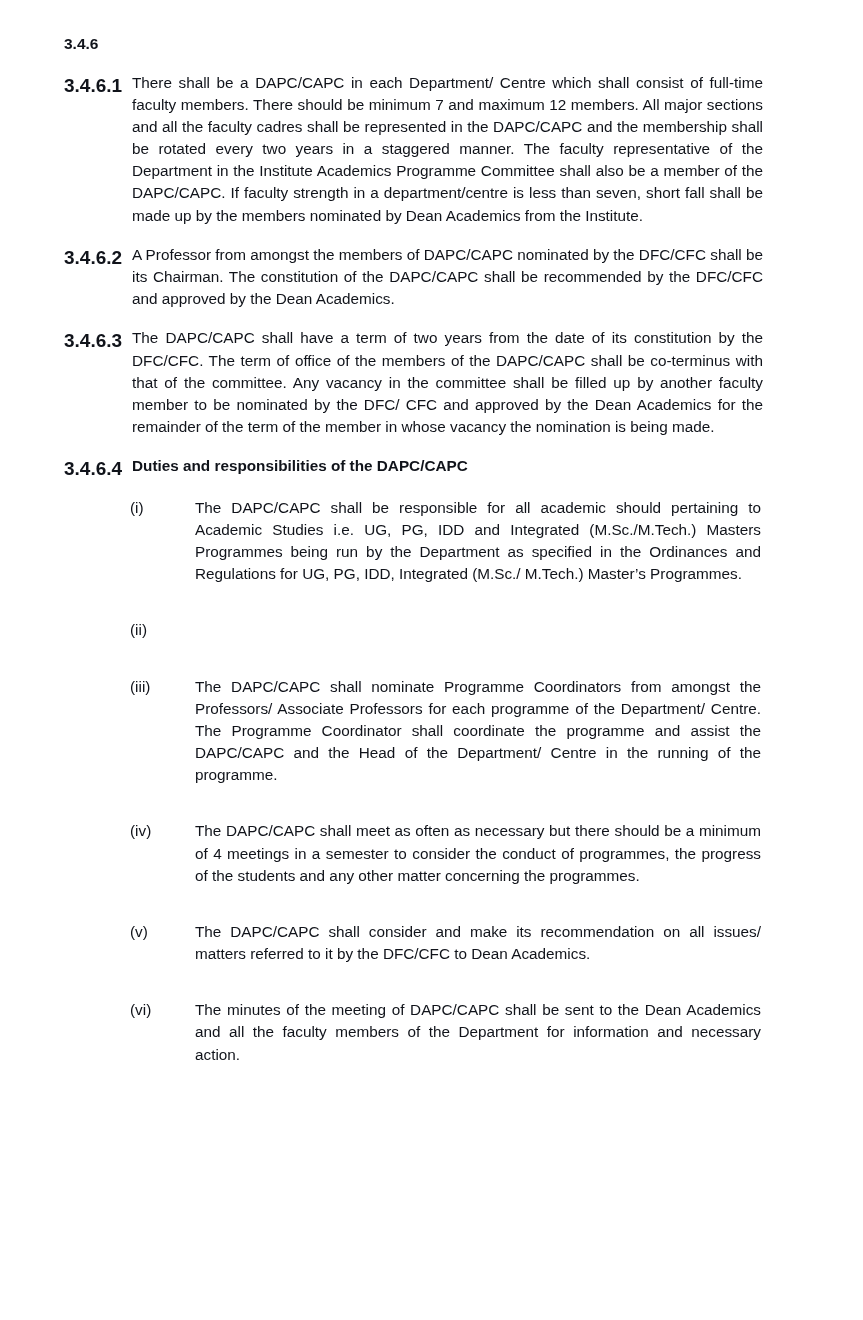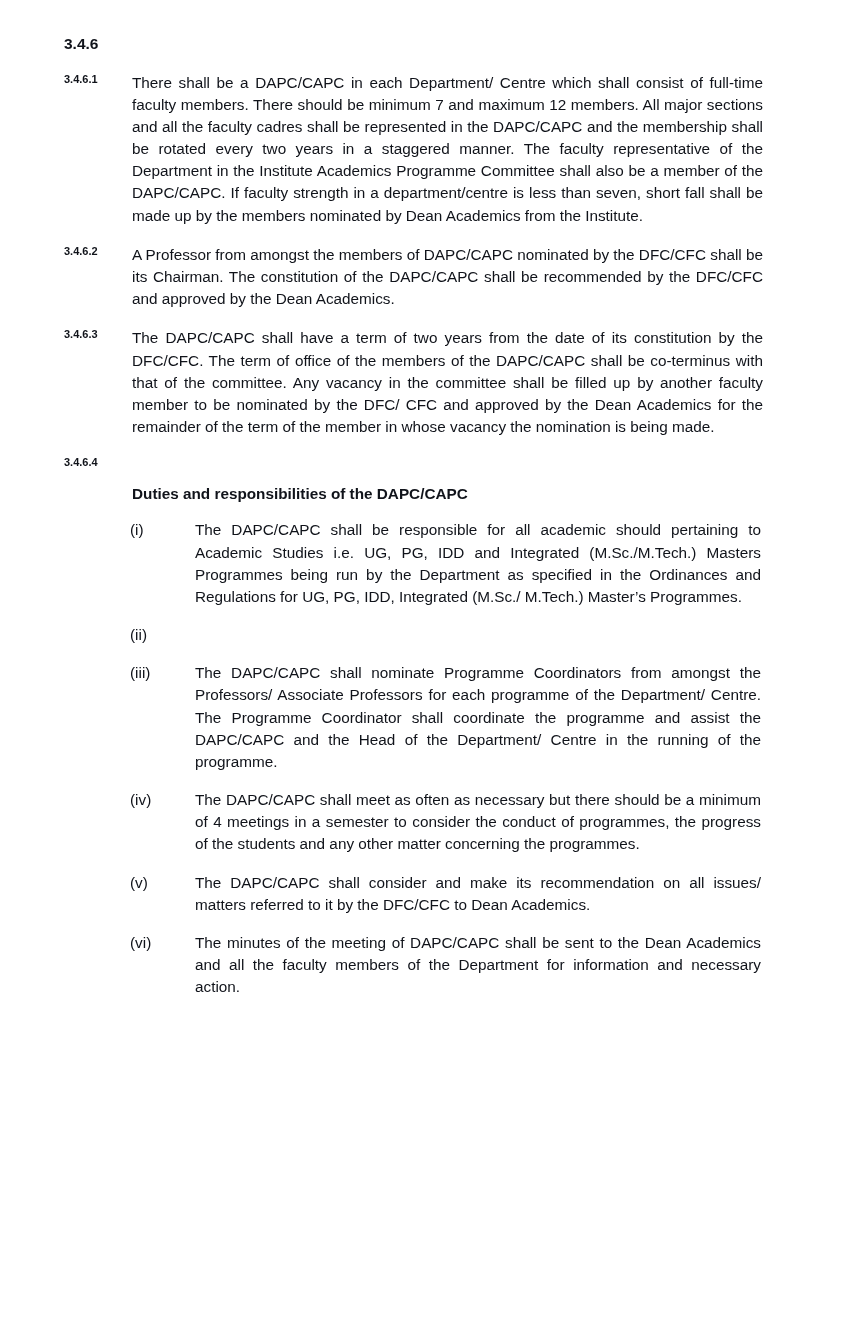--- a/index.html
+++ b/index.html
@@ -49,44 +49,43 @@
     display: flex;
     align-items: flex-start;
     margin-top: 17px;
     font-size: 15.3px;
     line-height: 1.45;
   }
   .clause .num {
     width: 68px;
     flex: 0 0 68px;
     font-weight: bold;
-    font-size: 11px;
+    font-size: 19px;
     padding-top: 0px;
   }
   .clause .body {
     flex: 1;
     text-align: justify;
     text-justify: inter-word;
   }
 
   
   .clause.heading .body {
     font-weight: bold;
     text-align: left;
-    margin-top: 28px;
   }
 
   
   .roman-list {
     margin-top: 10px;
   }
   .roman-item {
     display: flex;
     align-items: flex-start;
-    margin-top: 16px;
+    margin-top: 34px;
     font-size: 15.3px;
     line-height: 1.45;
   }
   .roman-item:first-child {
     margin-top: 14px;
   }
   .roman-item .rnum {
     width: 65px;
     flex: 0 0 65px;
     padding-left: 66px;

